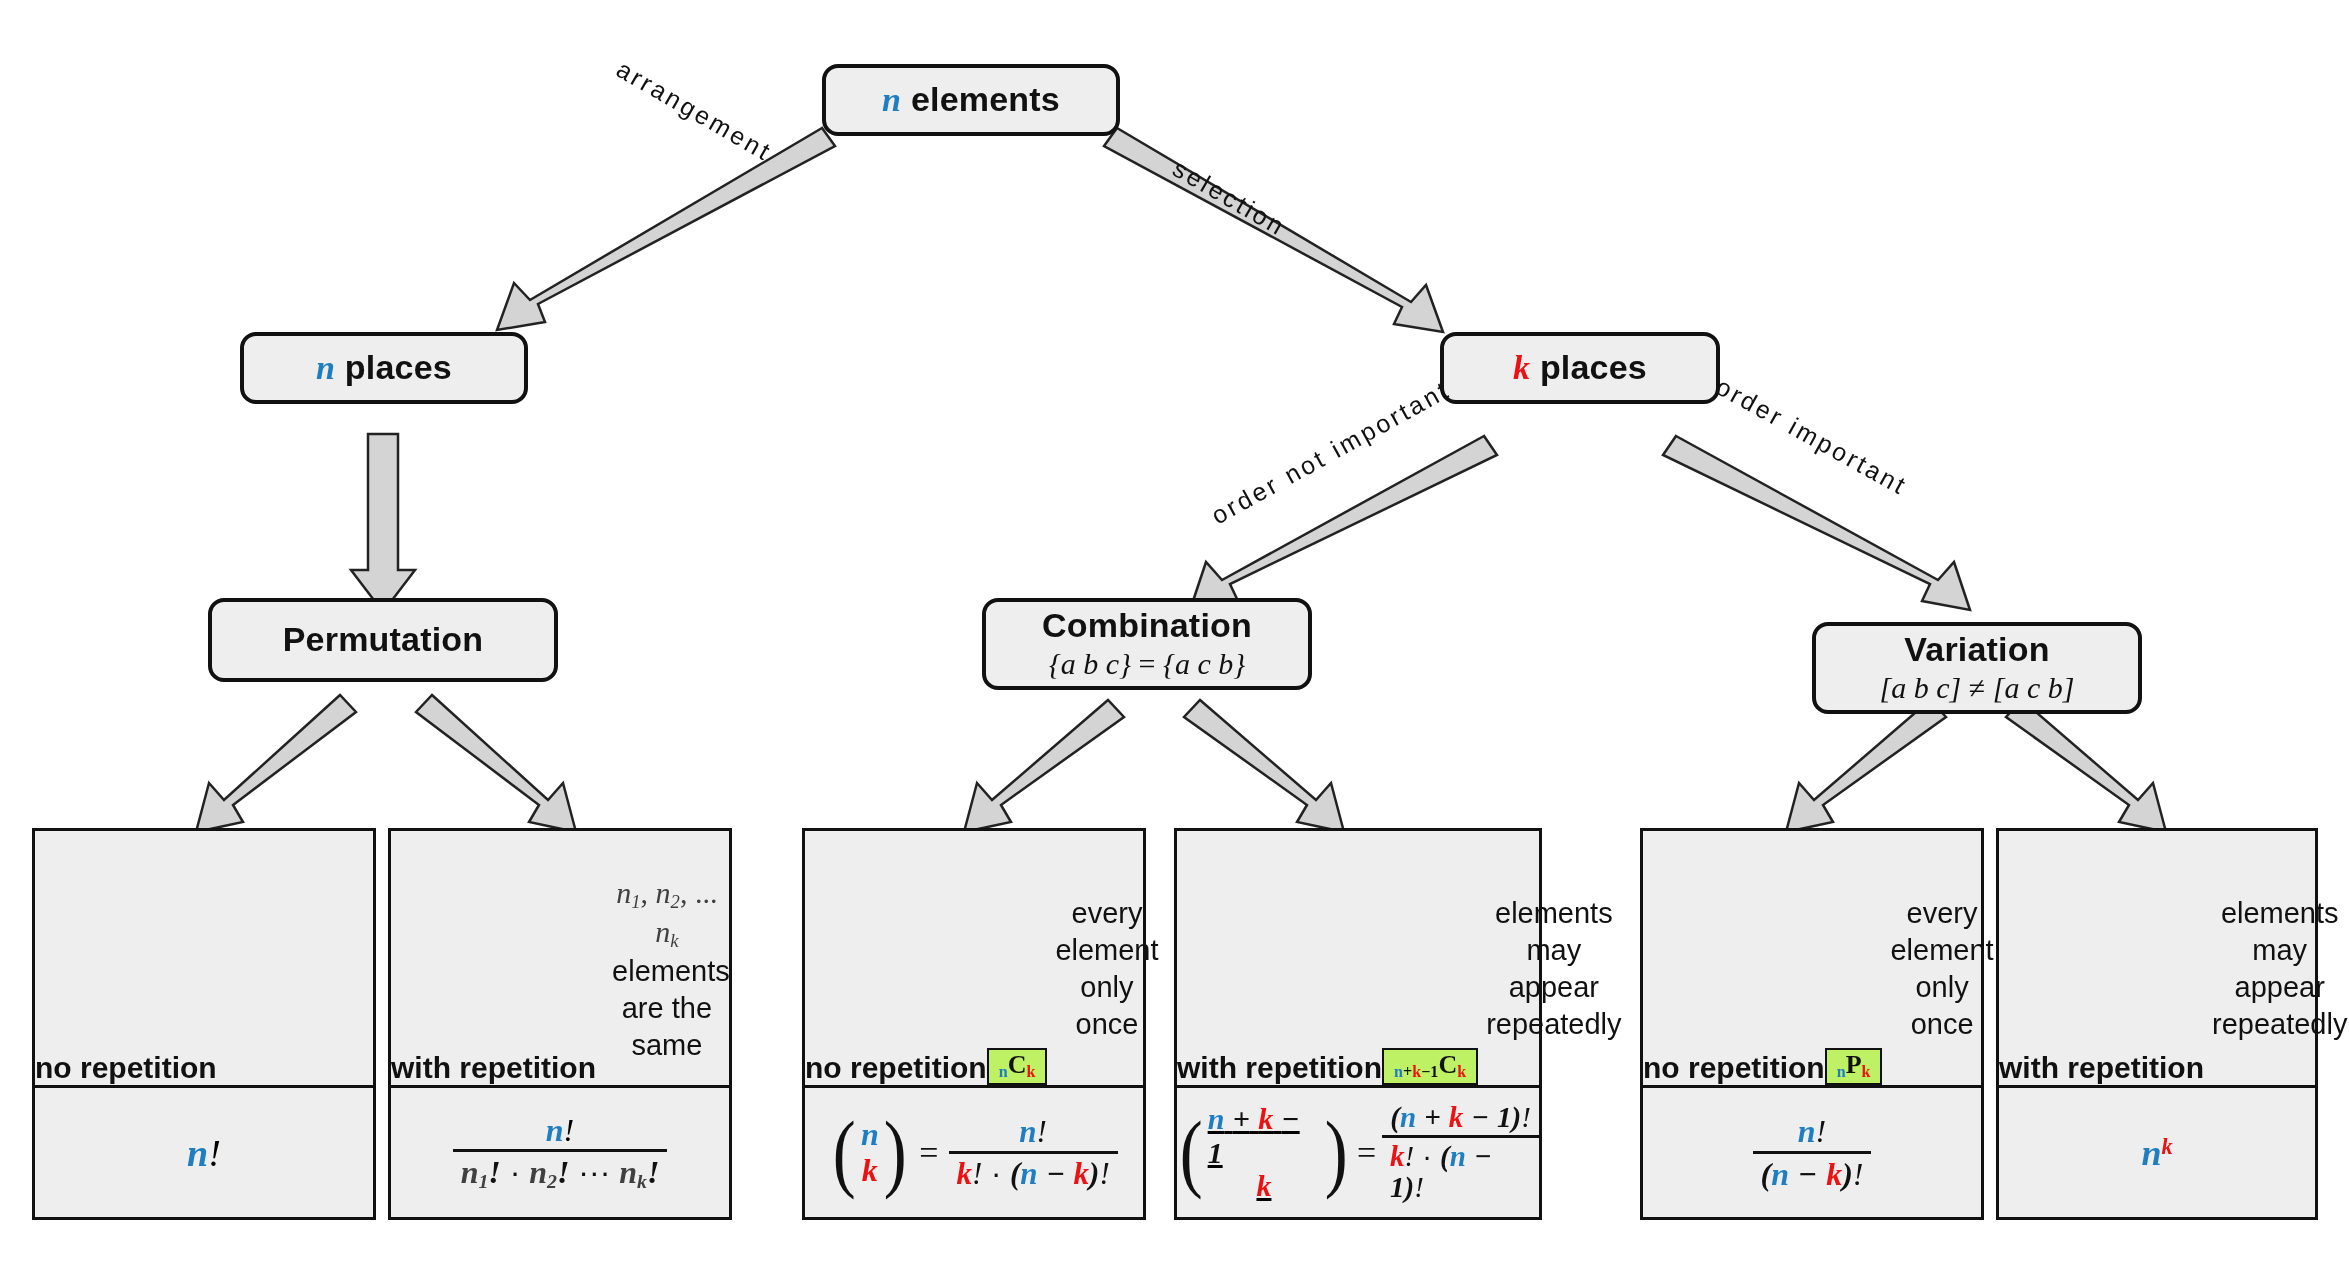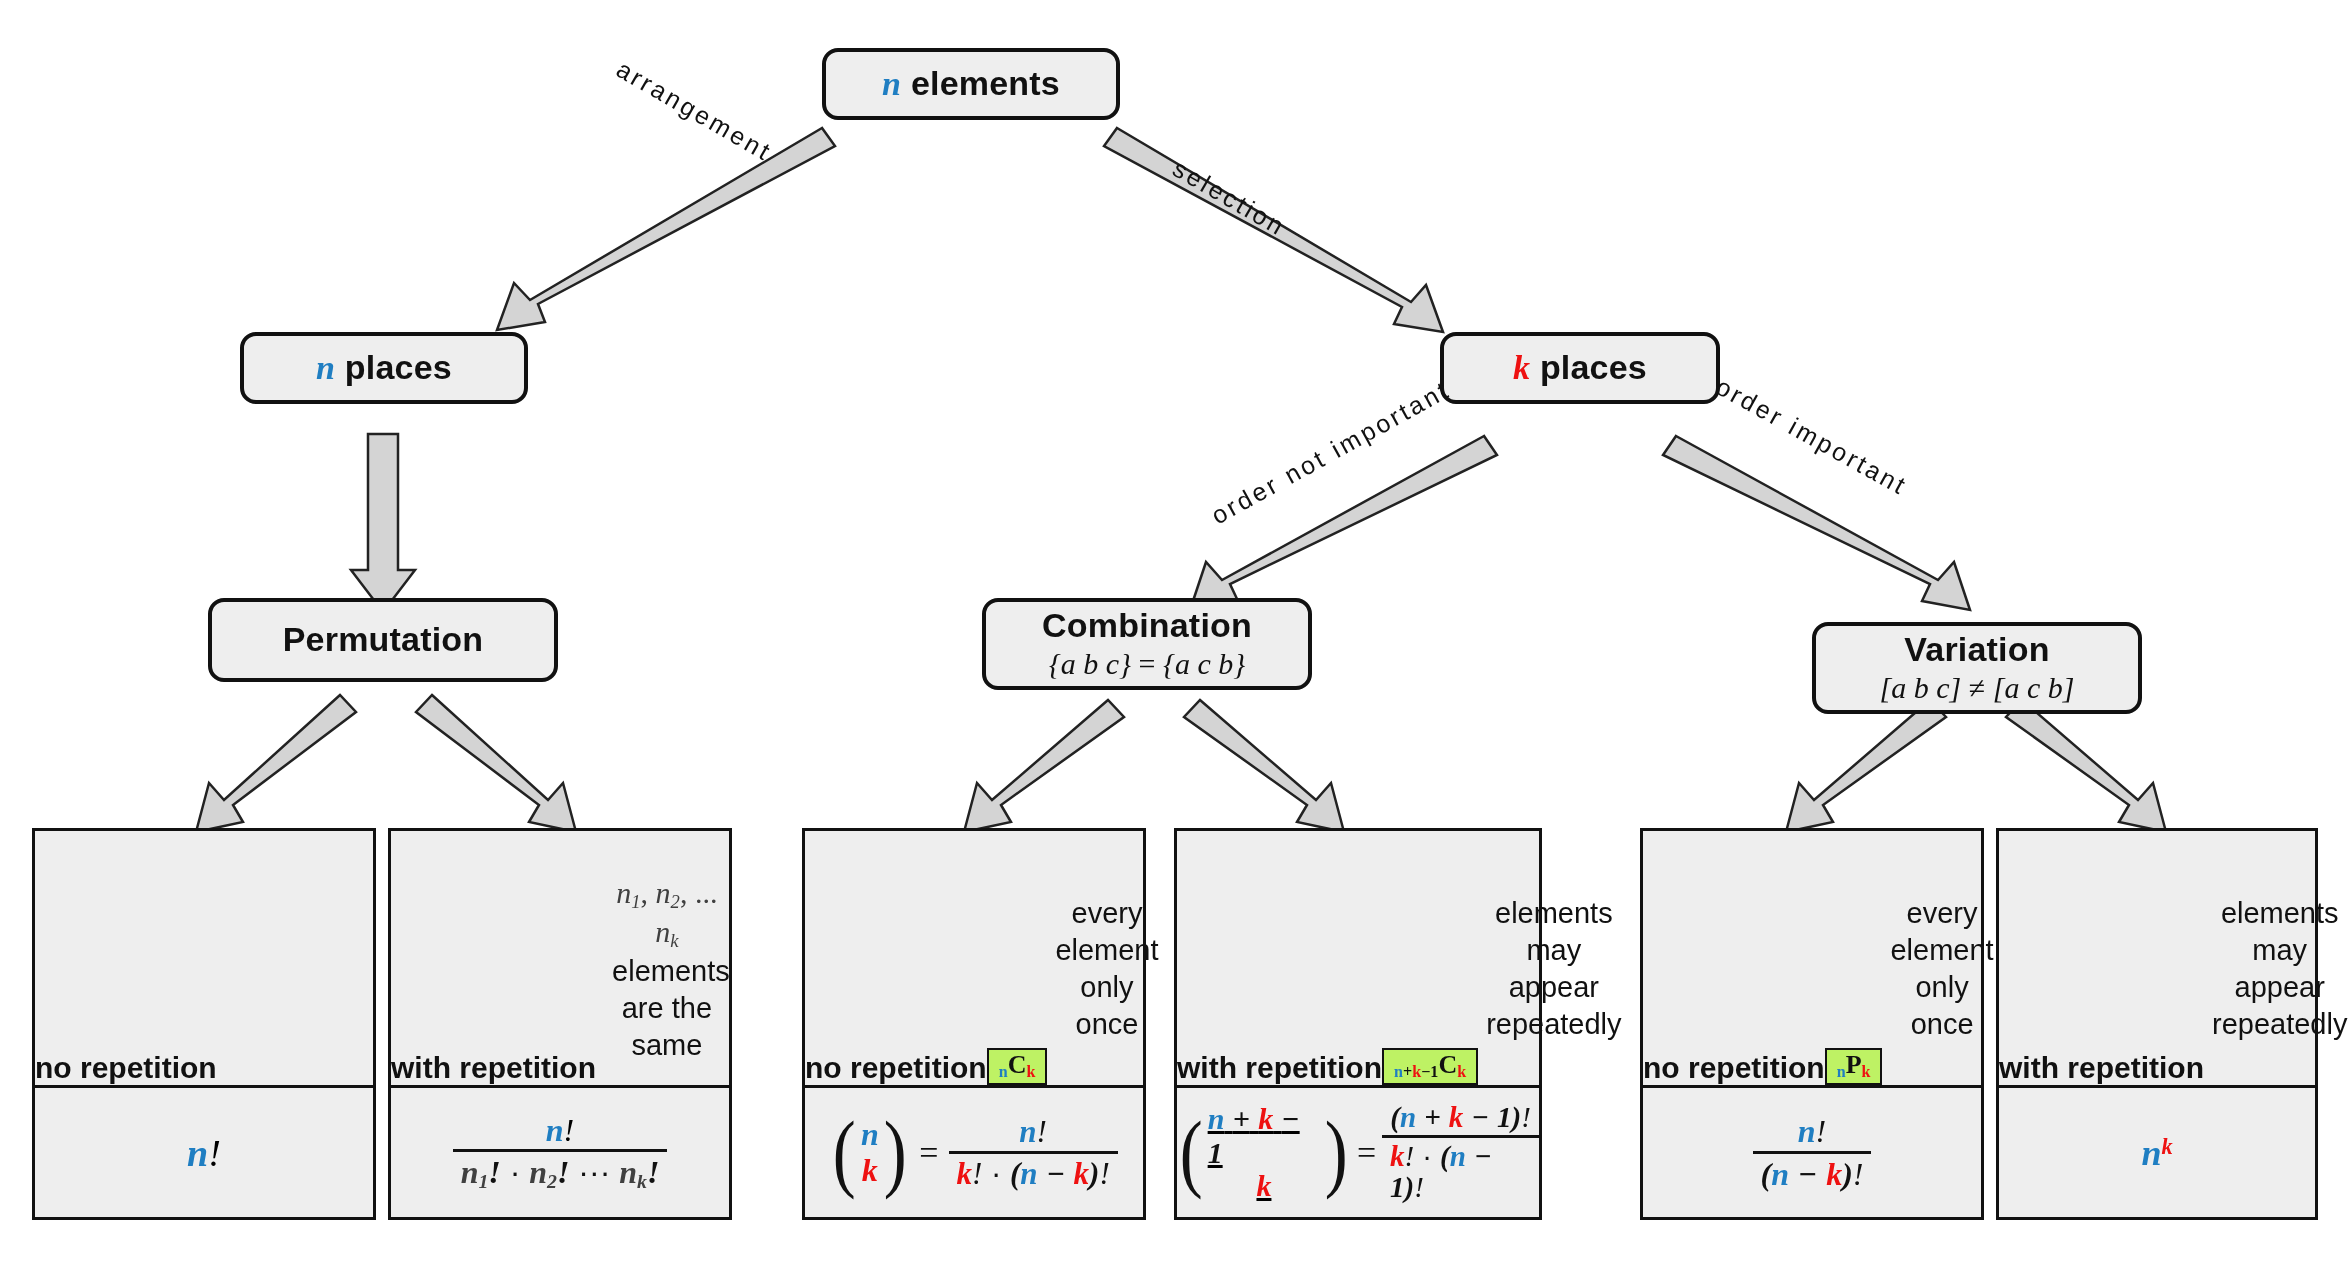--- a/index.html
+++ b/index.html
@@ -149,21 +149,21 @@
   <div class="elabel" style="left:1175px;top:152px;transform:rotate(30deg);">
     <span>selection</span>
   </div>
   <div class="elabel" style="left:1448px;top:373px;transform:rotate(-29deg) translate(-100%,0);">
     <span>order not important</span>
   </div>
   <div class="elabel" style="left:1718px;top:370px;transform:rotate(29deg);">
     <span>order important</span>
   </div>
 
-  <div class="node" style="left:822px;top:48px;width:298px;height:72px;">
+  <div class="node" style="left:822px;top:64px;width:298px;height:72px;">
     <div class="title">
       <span class="mb blue">n</span>&nbsp;<span>elements</span>
     </div>
   </div>
 
   <div class="node" style="left:240px;top:332px;width:288px;height:72px;">
     <div class="title">
       <span class="mb blue">n</span>&nbsp;<span>places</span>
     </div>
   </div>

